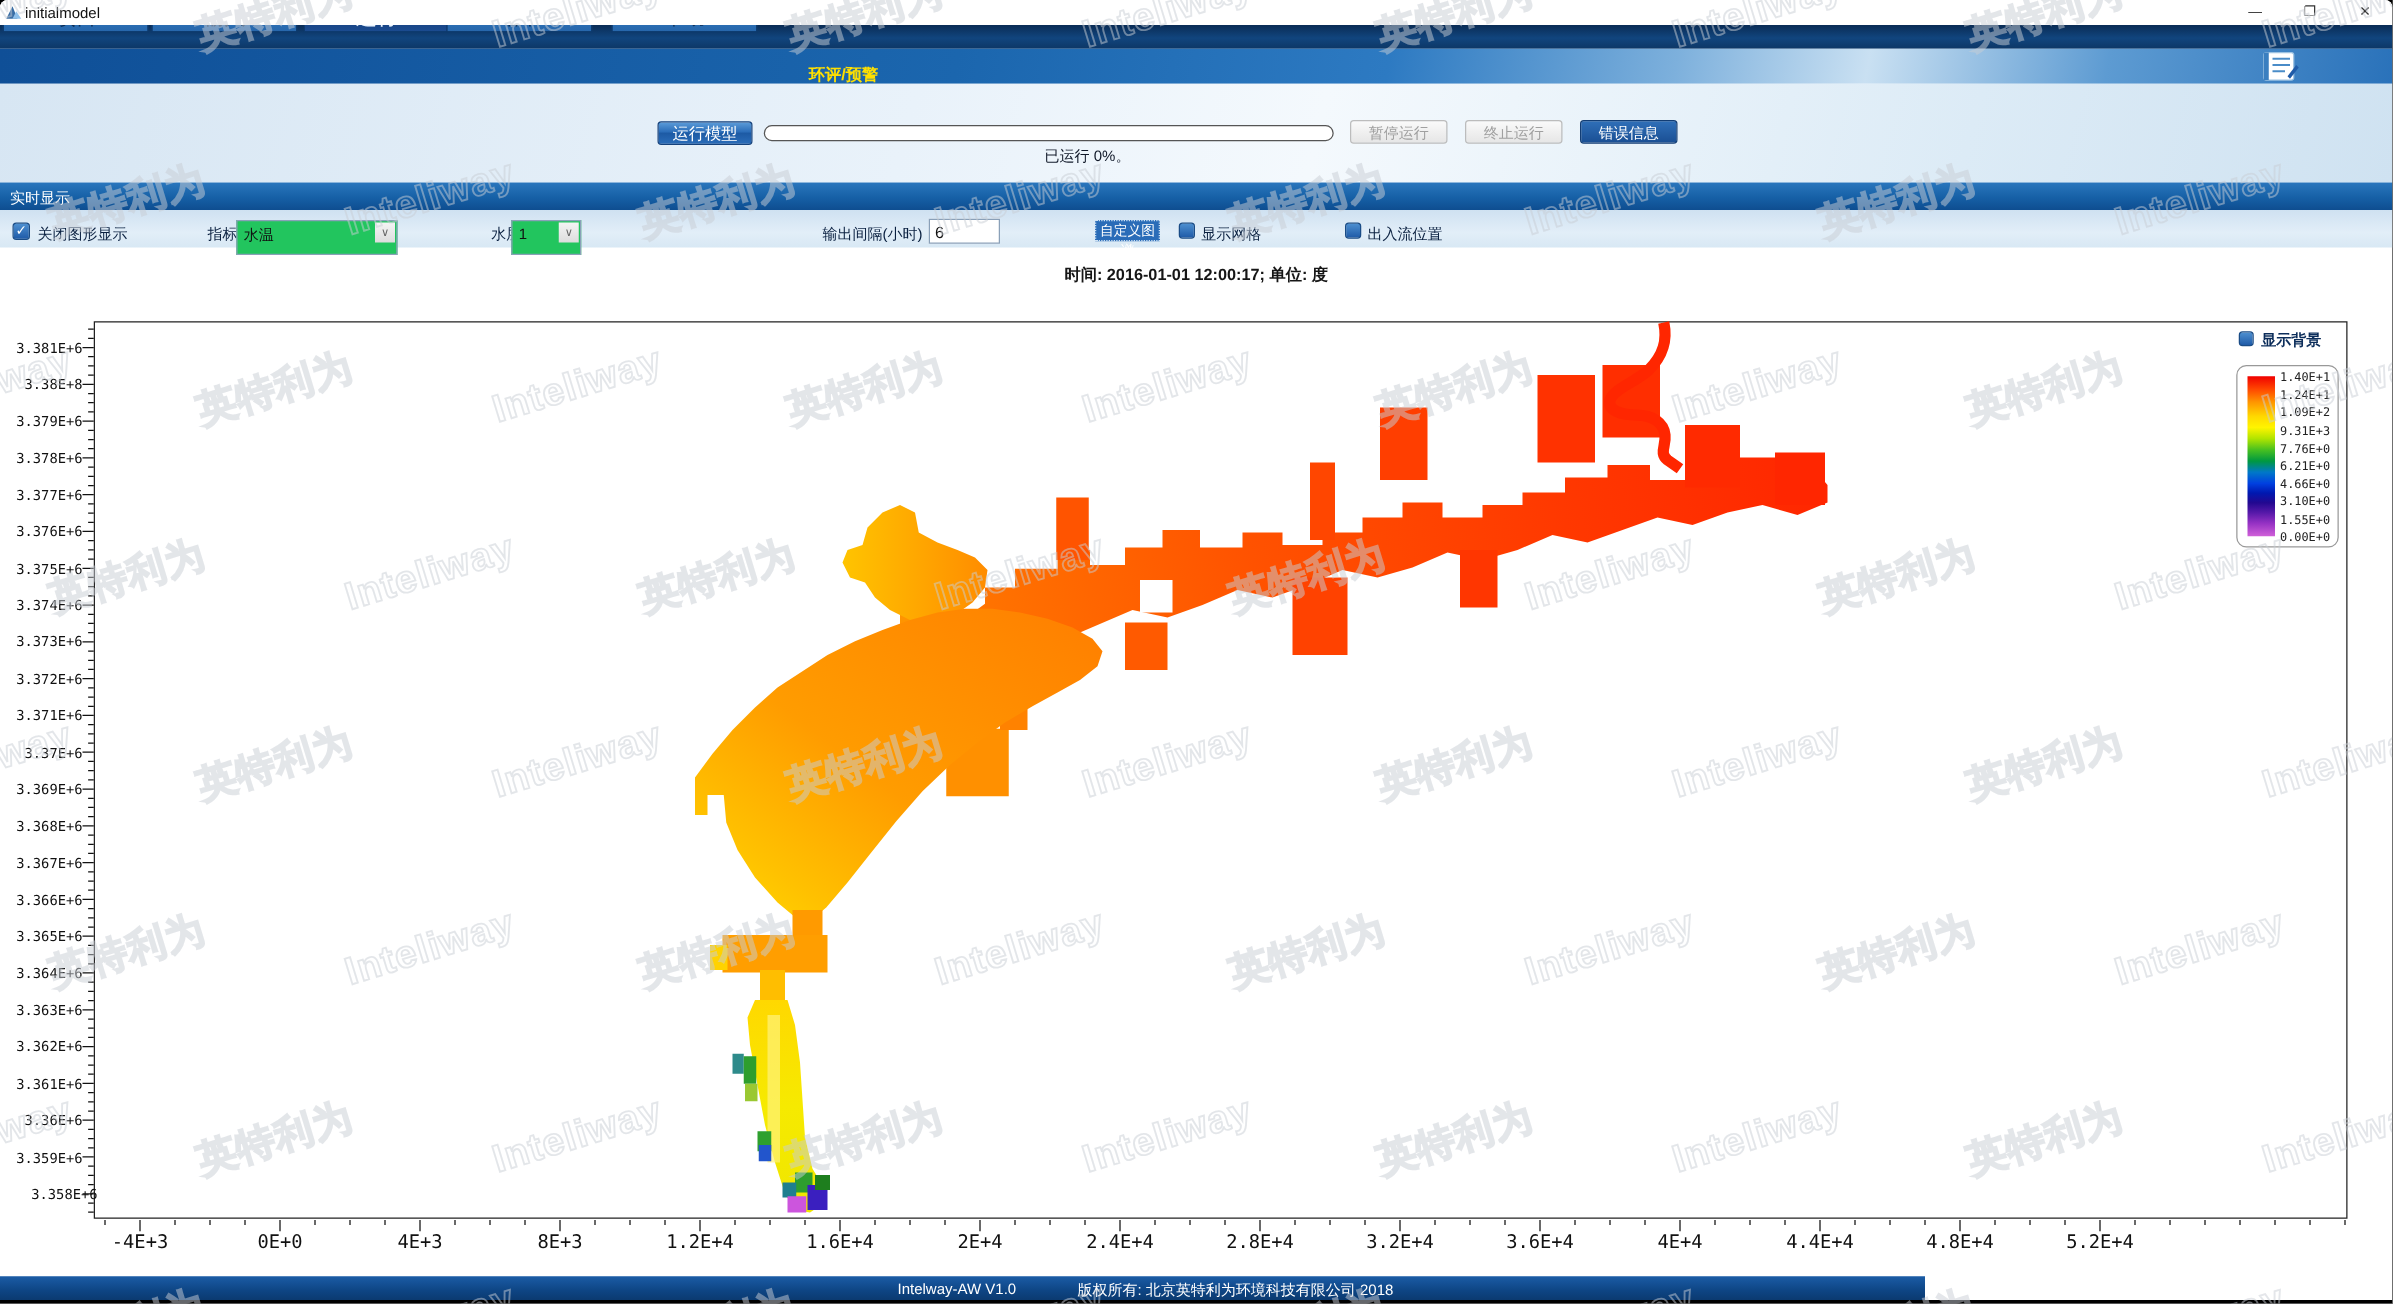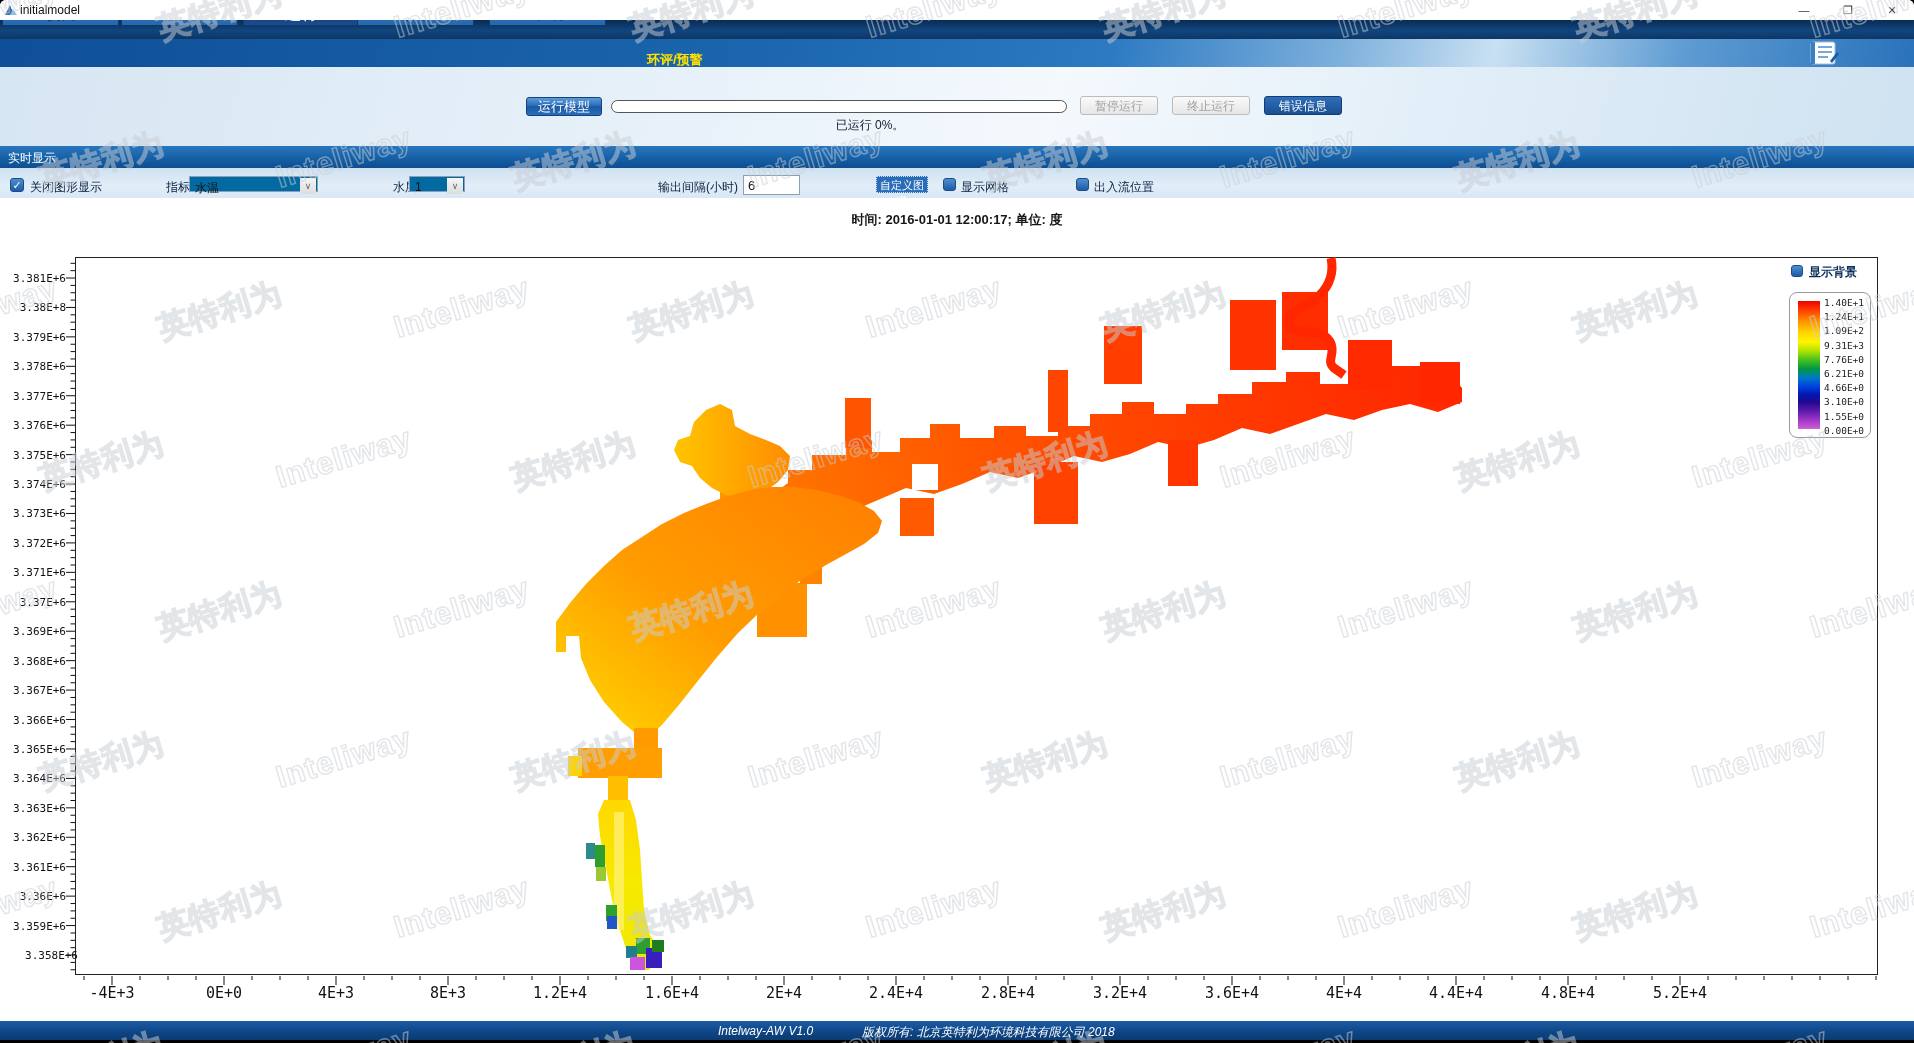--- a/index.html
+++ b/index.html
@@ -39,21 +39,21 @@
   
   #section-bar{position:absolute;left:0;top:146px;width:1914px;height:22px;
     background:linear-gradient(180deg,#2a76bd 0%,#1660a6 55%,#0e4d90 100%);z-index:2;}
   #section-bar span{position:absolute;left:8px;top:4px;font-size:12px;color:#fff;}
   
   #controls{position:absolute;left:0;top:168px;width:1914px;height:30px;
     background:linear-gradient(180deg,#cfe1f1 0%,#e2eef8 60%,#d8e8f4 100%);z-index:2;}
   .cb{position:absolute;width:14px;height:14px;border-radius:3px;border:1px solid #1a4c86;
     background:linear-gradient(180deg,#4d8fd0,#1f5ba8);color:#fff;font-size:11px;line-height:13px;text-align:center;cursor:pointer;box-sizing:border-box;}
   .ctl-label{position:absolute;font-size:12px;color:#0a2040;white-space:nowrap;}
-  .dropdown{position:absolute;height:16px;background:#0369a1;border:1px solid #8aa0b8;box-sizing:border-box;cursor:pointer;}
+  .dropdown{position:absolute;height:28px;background:#22c55e;border:1px solid #8aa0b8;box-sizing:border-box;cursor:pointer;}
   .dropdown .val{position:absolute;left:5px;top:3px;font-size:12px;color:#111;}
   .dropdown .arrow{position:absolute;right:1px;top:1px;width:16px;height:16px;background:linear-gradient(180deg,#f4f4f4,#ddd);
     color:#666;font-size:9px;text-align:center;line-height:16px;}
   .txt-input{position:absolute;height:20px;background:#fff;border:1px solid #8aa0b8;box-sizing:border-box;
     font-size:13px;color:#111;padding:0 4px;font-family:"Liberation Sans",sans-serif;}
   #spectrum-btn{position:absolute;left:876px;top:176px;width:52px;height:17px;background:#2a6cb8;border:1px dotted #cfe2f4;
     color:#fff;font-size:11px;text-align:center;line-height:16px;z-index:3;cursor:pointer;box-sizing:border-box;}
   
   #status-line{position:absolute;left:50%;top:211px;transform:translateX(-50%);font-size:13px;font-weight:600;color:#161616;z-index:2;white-space:nowrap;}
   
@@ -64,22 +64,22 @@
   
   #legend-toggle{position:absolute;left:1791px;top:265px;z-index:4;}
   #legend-toggle .cb{left:0;top:0;width:12px;height:12px;}
   #legend-toggle span.lab{position:absolute;left:18px;top:-1px;font-size:12px;font-weight:600;color:#0c2d5a;white-space:nowrap;}
   #legend-box{position:absolute;left:1789px;top:292px;width:82px;height:146px;background:#fff;border:1px solid #999;
     border-radius:8px;z-index:4;box-sizing:border-box;}
   #legend-bar{position:absolute;left:8px;top:8px;width:22px;height:128px;
     background:linear-gradient(180deg,#f00000 0%,#ff4600 8%,#ff9400 16%,#ffd800 25%,#fff400 32%,#b0e400 39%,#48c020 46%,#009840 53%,#0078c8 60%,#0040e0 67%,#0018b0 73%,#220890 79%,#5418a8 85%,#9632c4 92%,#d060d8 100%);}
   .legval{position:absolute;left:34px;font-family:"DejaVu Sans Mono",monospace;font-size:9.5px;color:#222;white-space:nowrap;}
   
-  #footer{position:absolute;left:0;top:1021px;width:1914px;height:19px;
-    background:linear-gradient(180deg,#1b5ca6 0%,#0e4584 60%,#0b3a70 100%);z-index:5;font-style:italic;}
+  #footer{position:absolute;left:0;top:1021px;width:1540px;height:19px;
+    background:linear-gradient(180deg,#1b5ca6 0%,#0e4584 60%,#0b3a70 100%);z-index:5;}
   #footer .ftxt{position:absolute;top:3px;font-size:12px;color:#fff;white-space:nowrap;}
   #footer-black{position:absolute;left:0;top:1040px;width:1914px;height:3px;background:#000;z-index:5;}
   
   #watermarks{position:absolute;inset:0;z-index:8;pointer-events:none;overflow:hidden;}
   .wm{position:absolute;font-size:31px;font-weight:bold;letter-spacing:1px;transform:rotate(-17deg);
     color:transparent;-webkit-text-stroke:1.5px #c9ced5;opacity:.5;white-space:nowrap;}
 </style>
 </head>
 <body>
 

